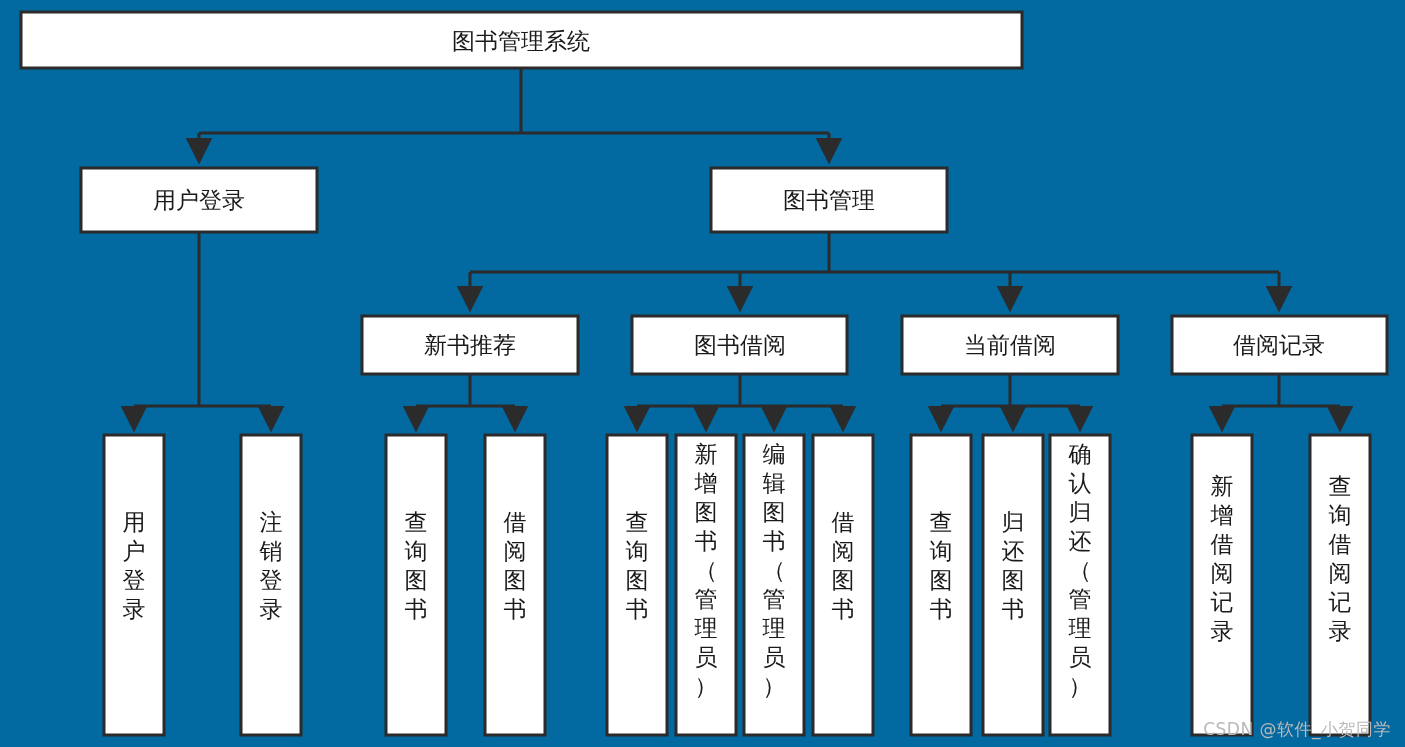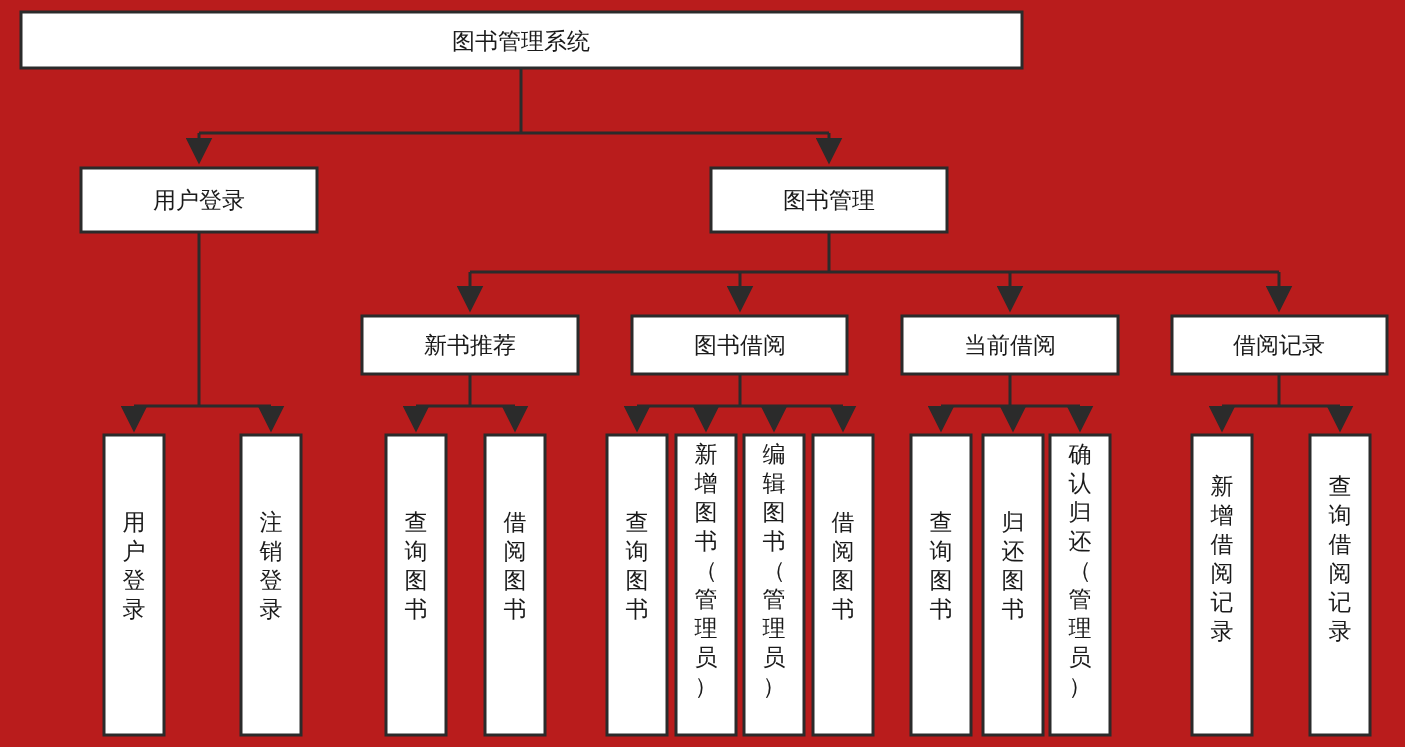--- a/index.html
+++ b/index.html
@@ -10,21 +10,21 @@
   body {
     width: 1405px;
     height: 747px;
     font-family: "DejaVu Sans", "Liberation Sans", sans-serif;
     overflow: hidden;
   }
   #diagram-root {
     position: relative;
     width: 1405px;
     height: 747px;
-    background: #b91c1c;
+    background: #0369a1;
   }
   svg.diagram-canvas {
     position: absolute;
     left: 0;
     top: 0;
     width: 1405px;
     height: 747px;
   }
   .node-box {
     fill: #ffffff;
@@ -188,13 +188,14 @@
       <text class="node-label-vertical" x="774" y="462"><tspan x="774" dy="0">编</tspan><tspan x="774" dy="29">辑</tspan><tspan x="774" dy="29">图</tspan><tspan x="774" dy="29">书</tspan><tspan x="774" dy="29">（</tspan><tspan x="774" dy="29">管</tspan><tspan x="774" dy="29">理</tspan><tspan x="774" dy="29">员</tspan><tspan x="774" dy="29">）</tspan></text>
       <text class="node-label-vertical" x="843" y="530"><tspan x="843" dy="0">借</tspan><tspan x="843" dy="29">阅</tspan><tspan x="843" dy="29">图</tspan><tspan x="843" dy="29">书</tspan></text>
       <text class="node-label-vertical" x="941" y="530"><tspan x="941" dy="0">查</tspan><tspan x="941" dy="29">询</tspan><tspan x="941" dy="29">图</tspan><tspan x="941" dy="29">书</tspan></text>
       <text class="node-label-vertical" x="1013" y="530"><tspan x="1013" dy="0">归</tspan><tspan x="1013" dy="29">还</tspan><tspan x="1013" dy="29">图</tspan><tspan x="1013" dy="29">书</tspan></text>
       <text class="node-label-vertical" x="1080" y="462"><tspan x="1080" dy="0">确</tspan><tspan x="1080" dy="29">认</tspan><tspan x="1080" dy="29">归</tspan><tspan x="1080" dy="29">还</tspan><tspan x="1080" dy="29">（</tspan><tspan x="1080" dy="29">管</tspan><tspan x="1080" dy="29">理</tspan><tspan x="1080" dy="29">员</tspan><tspan x="1080" dy="29">）</tspan></text>
       <text class="node-label-vertical" x="1222" y="494"><tspan x="1222" dy="0">新</tspan><tspan x="1222" dy="29">增</tspan><tspan x="1222" dy="29">借</tspan><tspan x="1222" dy="29">阅</tspan><tspan x="1222" dy="29">记</tspan><tspan x="1222" dy="29">录</tspan></text>
       <text class="node-label-vertical" x="1340" y="494"><tspan x="1340" dy="0">查</tspan><tspan x="1340" dy="29">询</tspan><tspan x="1340" dy="29">借</tspan><tspan x="1340" dy="29">阅</tspan><tspan x="1340" dy="29">记</tspan><tspan x="1340" dy="29">录</tspan></text>
     </g>
   </svg>
 
+  <div class="watermark">CSDN @软件_小贺同学</div>
 </div>
 
 </body></html>

